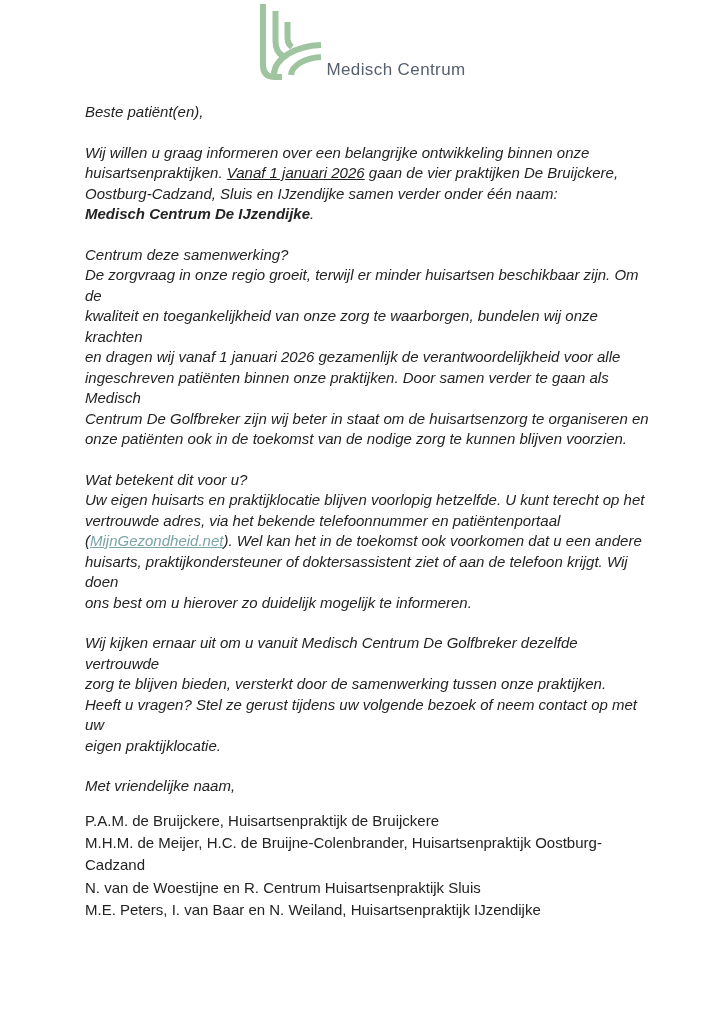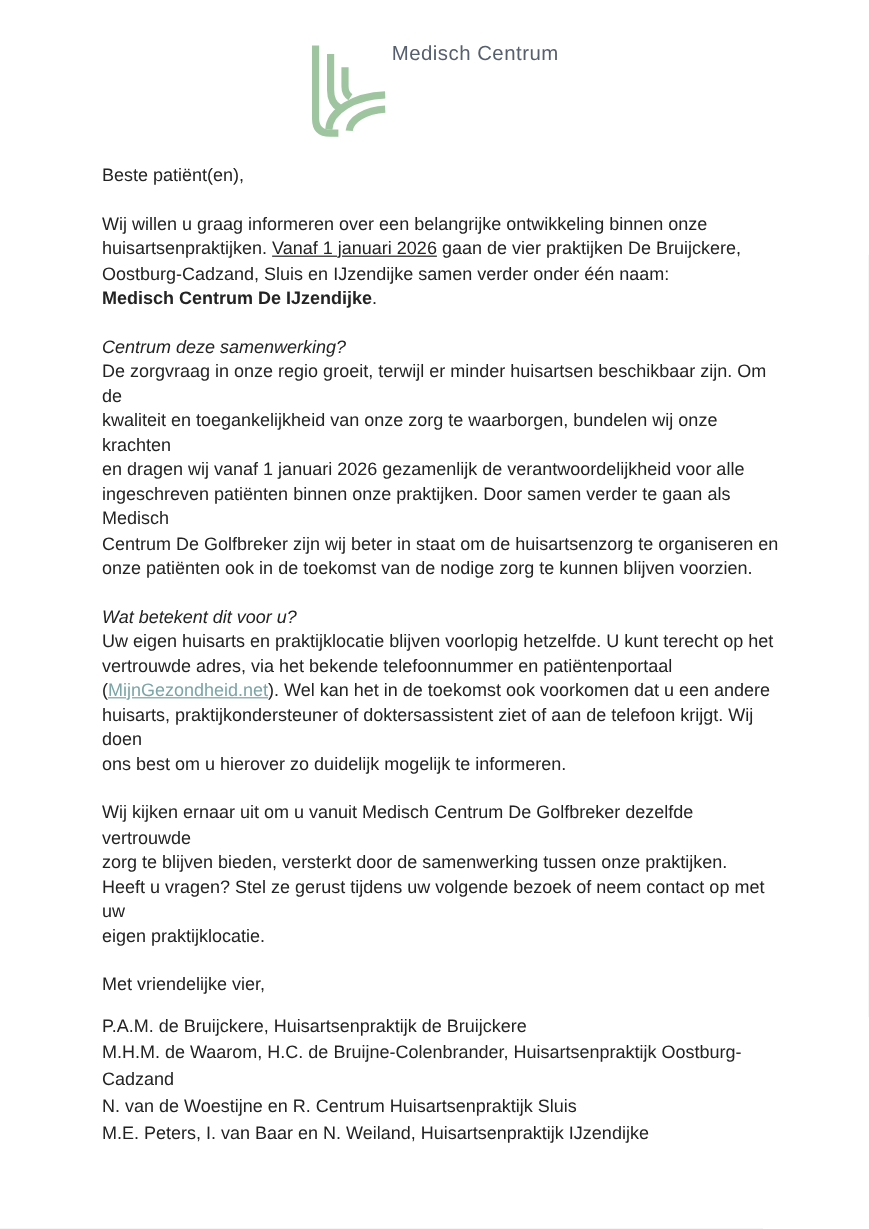--- a/index.html
+++ b/index.html
@@ -14,22 +14,21 @@
     width: 724px;
     height: 1024px;
     margin: 0 auto;
     background: #ffffff;
     overflow: hidden;
   }
   
   .logo-wrap {
     display: flex;
     justify-content: center;
-    align-items: flex-start;
-    padding-top: 35px;
+    align-items: flex-end;
     height: 81px;
   }
   .logo-icon {
     width: 64px;
     height: 80px;
     flex: 0 0 auto;
   }
   .logo-text {
     margin-left: 4px;
     padding-bottom: 1px;
@@ -53,20 +52,21 @@
   
   .letter {
     margin: 21px 70px 0 85px;
     font-size: 15px;
     line-height: 20.5px;
     color: #232323;
   }
   .letter p {
     margin: 0 0 20px 0;
     white-space: pre-line;
+    font-style: italic;
   }
   .letter p.heading {
     margin-bottom: 0;
     font-style: italic;
   }
   .u { text-decoration: underline; }
   b, strong { font-weight: 700; }
   a.link {
     color: #7ba4a6;
     text-decoration: underline;
@@ -119,23 +119,23 @@
 (</span><a class="link">MijnGezondheid.net</a><span>). Wel kan het in de toekomst ook voorkomen dat u een andere
 huisarts, praktijkondersteuner of doktersassistent ziet of aan de telefoon krijgt. Wij doen
 ons best om u hierover zo duidelijk mogelijk te informeren.</span></p>
 
 
     <p>Wij kijken ernaar uit om u vanuit Medisch Centrum De Golfbreker dezelfde vertrouwde
 zorg te blijven bieden, versterkt door de samenwerking tussen onze praktijken.
 Heeft u vragen? Stel ze gerust tijdens uw volgende bezoek of neem contact op met uw
 eigen praktijklocatie.</p>
 
-    <p class="signoff">Met vriendelijke vier,</p>
+    <p class="signoff">Met vriendelijke naam,</p>
 
     <div class="signatures">
       <div>P.A.M. de Bruijckere, Huisartsenpraktijk de Bruijckere</div>
-      <div>M.H.M. de Waarom, H.C. de Bruijne-Colenbrander, Huisartsenpraktijk Oostburg-Cadzand</div>
+      <div>M.H.M. de Meijer, H.C. de Bruijne-Colenbrander, Huisartsenpraktijk Oostburg-Cadzand</div>
       <div>N. van de Woestijne en R. Centrum Huisartsenpraktijk Sluis</div>
       <div>M.E. Peters, I. van Baar en N. Weiland, Huisartsenpraktijk IJzendijke</div>
     </div>
 
   </div>
 </div>
 
 </body></html>

